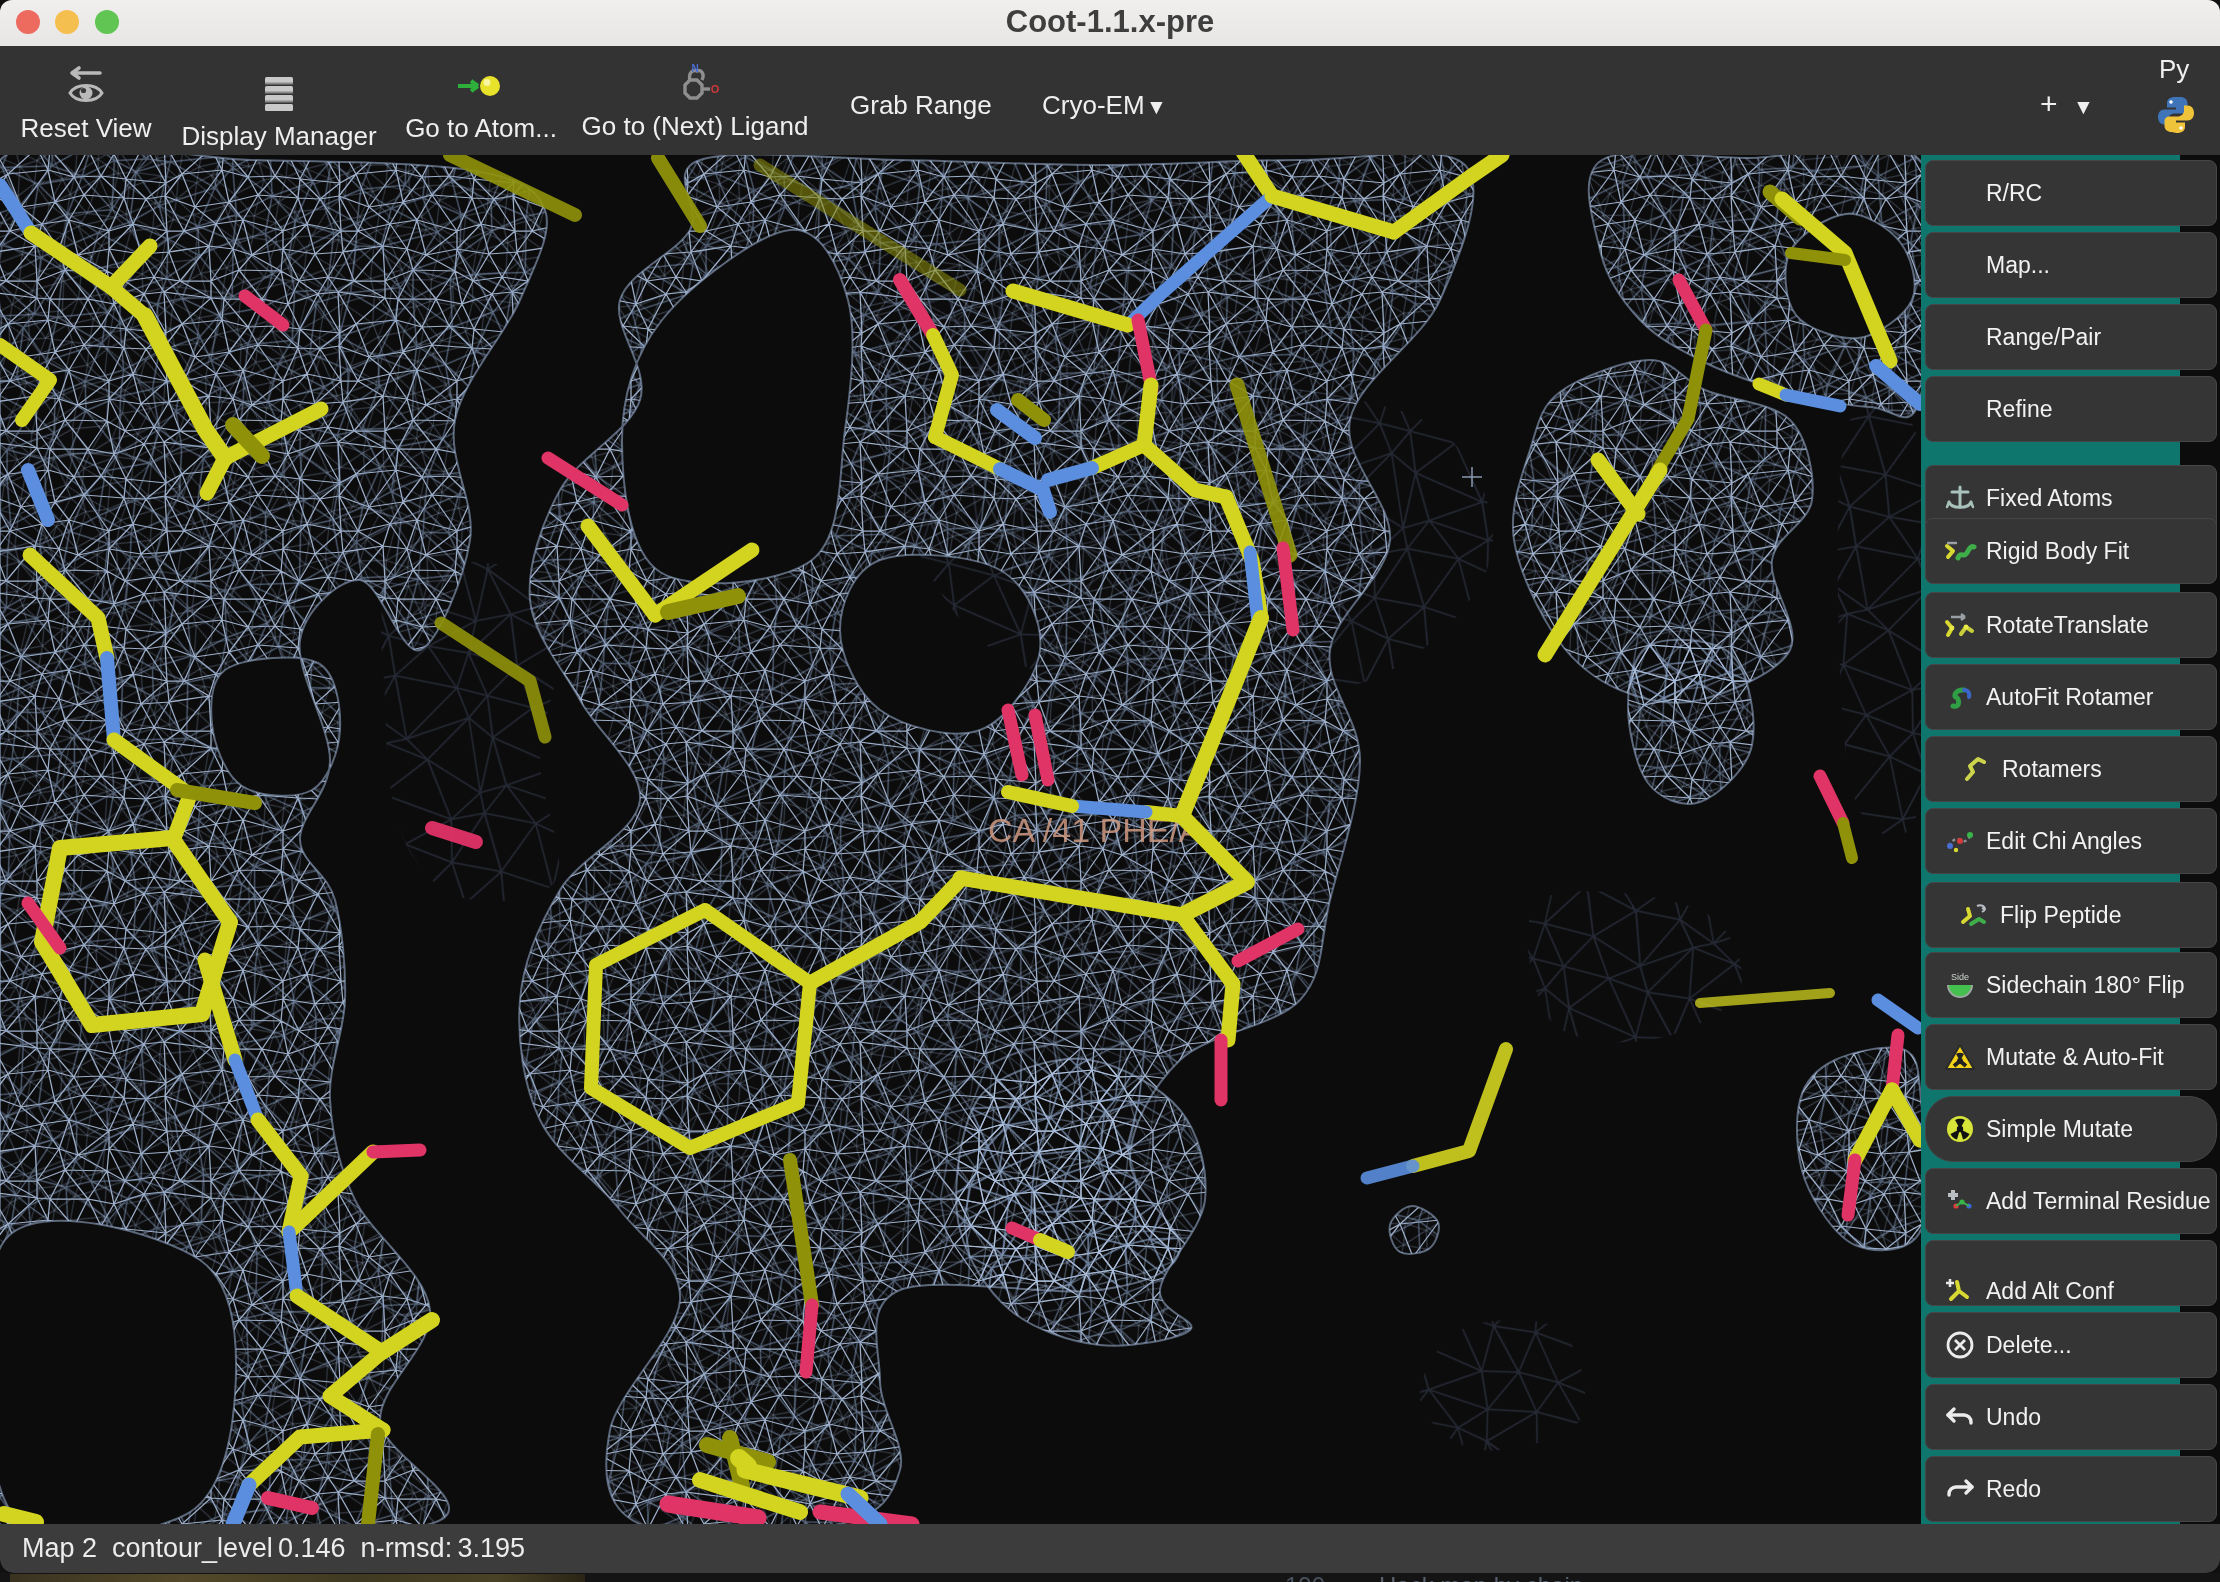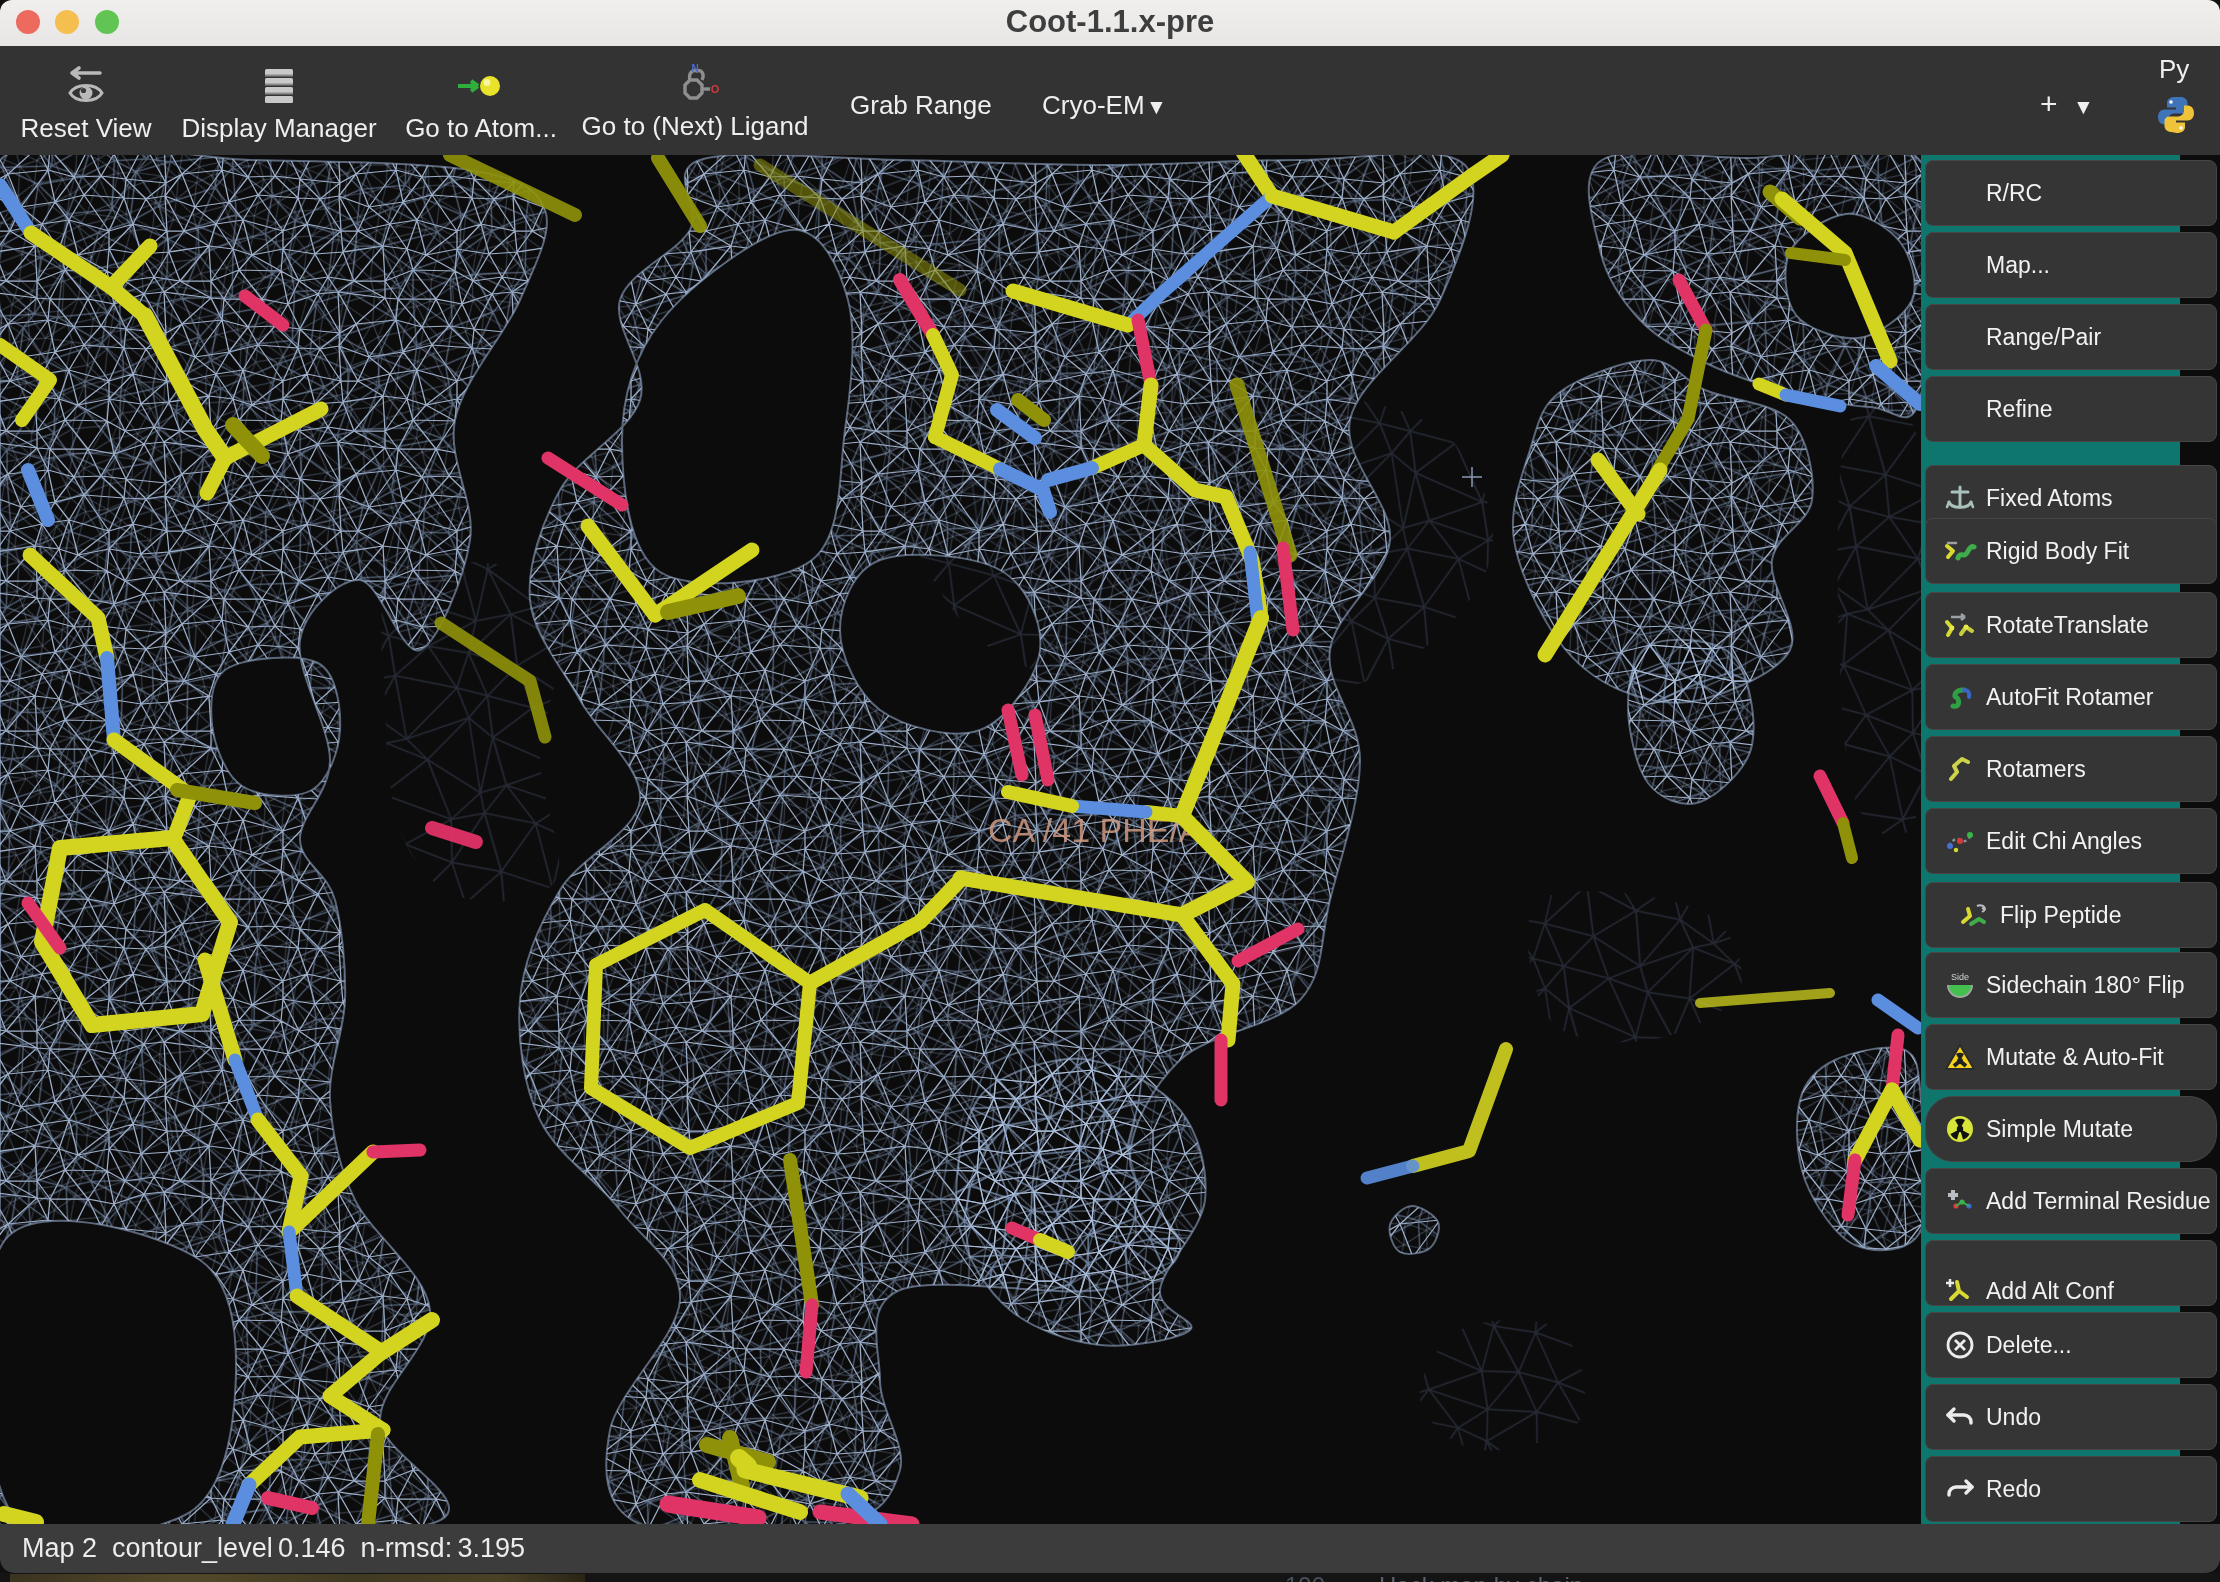--- a/index.html
+++ b/index.html
@@ -36,21 +36,21 @@
         <div class="ticon">
           <svg width="44" height="42" viewBox="0 0 44 42">
             <path d="M8 8 H36 M8 8 l7 -5 M8 8 l7 5" stroke="#b9b9b9" stroke-width="3.6" fill="none" stroke-linecap="round" stroke-linejoin="round"></path>
             <path d="M6 28 C12 18 32 18 38 28 C32 38 12 38 6 28 Z" fill="none" stroke="#b9b9b9" stroke-width="3"></path>
             <circle cx="22" cy="28" r="6.5" fill="#b9b9b9"></circle>
             <circle cx="19.5" cy="25.5" r="2.6" fill="#3a3a3a"></circle>
           </svg>
         </div>
         <div class="tlabel">Reset View</div>
       </div>
-    <div class="titem" style="left:169px;top:12px;width:220px;">
+    <div class="titem" style="left:169px;top:20px;width:220px;">
         <div class="ticon">
           <svg width="40" height="42" viewBox="0 0 40 42">
             <g fill="#c9c9c9">
               <rect x="6" y="4" width="28" height="7" rx="1.5"></rect>
               <rect x="6" y="13" width="28" height="7" rx="1.5"></rect>
               <rect x="6" y="22" width="28" height="7" rx="1.5"></rect>
               <rect x="6" y="31" width="28" height="7" rx="1.5"></rect>
             </g>
             <g fill="#8a8a8a">
               <rect x="6" y="9.5" width="28" height="2"></rect>
@@ -311,21 +311,21 @@
           </svg></span>
         <span class="blabel">RotateTranslate</span>
       </div>
 <div class="sbtn" style="top:509px;">
         <span class="bicon"><svg width="34" height="34" viewBox="0 0 34 34">
             <path d="M10 26 c8 2 6 -8 3 -9 -3 -1 0 -8 8 -7" stroke="#2f9e44" stroke-width="5" fill="none" stroke-linecap="round"></path>
             <path d="M21 10 c4 0 6 3 5 7" stroke="#3a66c8" stroke-width="4" fill="none" stroke-linecap="round"></path>
           </svg></span>
         <span class="blabel">AutoFit Rotamer</span>
       </div>
-<div class="sbtn" style="top:581px;">
+<div class="sbtn" style="top:581px;padding-left:16px;">
         <span class="bicon"><svg width="34" height="34" viewBox="0 0 34 34">
             <path d="M8 27 l6 -7 -3 -6 8 -7 6 3" stroke="#cdd44c" stroke-width="4" fill="none" stroke-linecap="round" stroke-linejoin="round"></path>
           </svg></span>
         <span class="blabel">Rotamers</span>
       </div>
 <div class="sbtn" style="top:653px;">
         <span class="bicon"><svg width="34" height="34" viewBox="0 0 34 34">
             <path d="M6 22 q6 -10 12 -6 t10 -6" stroke="#8b8f96" stroke-width="2.5" fill="none" stroke-dasharray="3 3"></path>
             <circle cx="7" cy="22" r="3" fill="#4a6fd4"></circle>
             <circle cx="17" cy="17" r="3" fill="#d43a3a"></circle>

